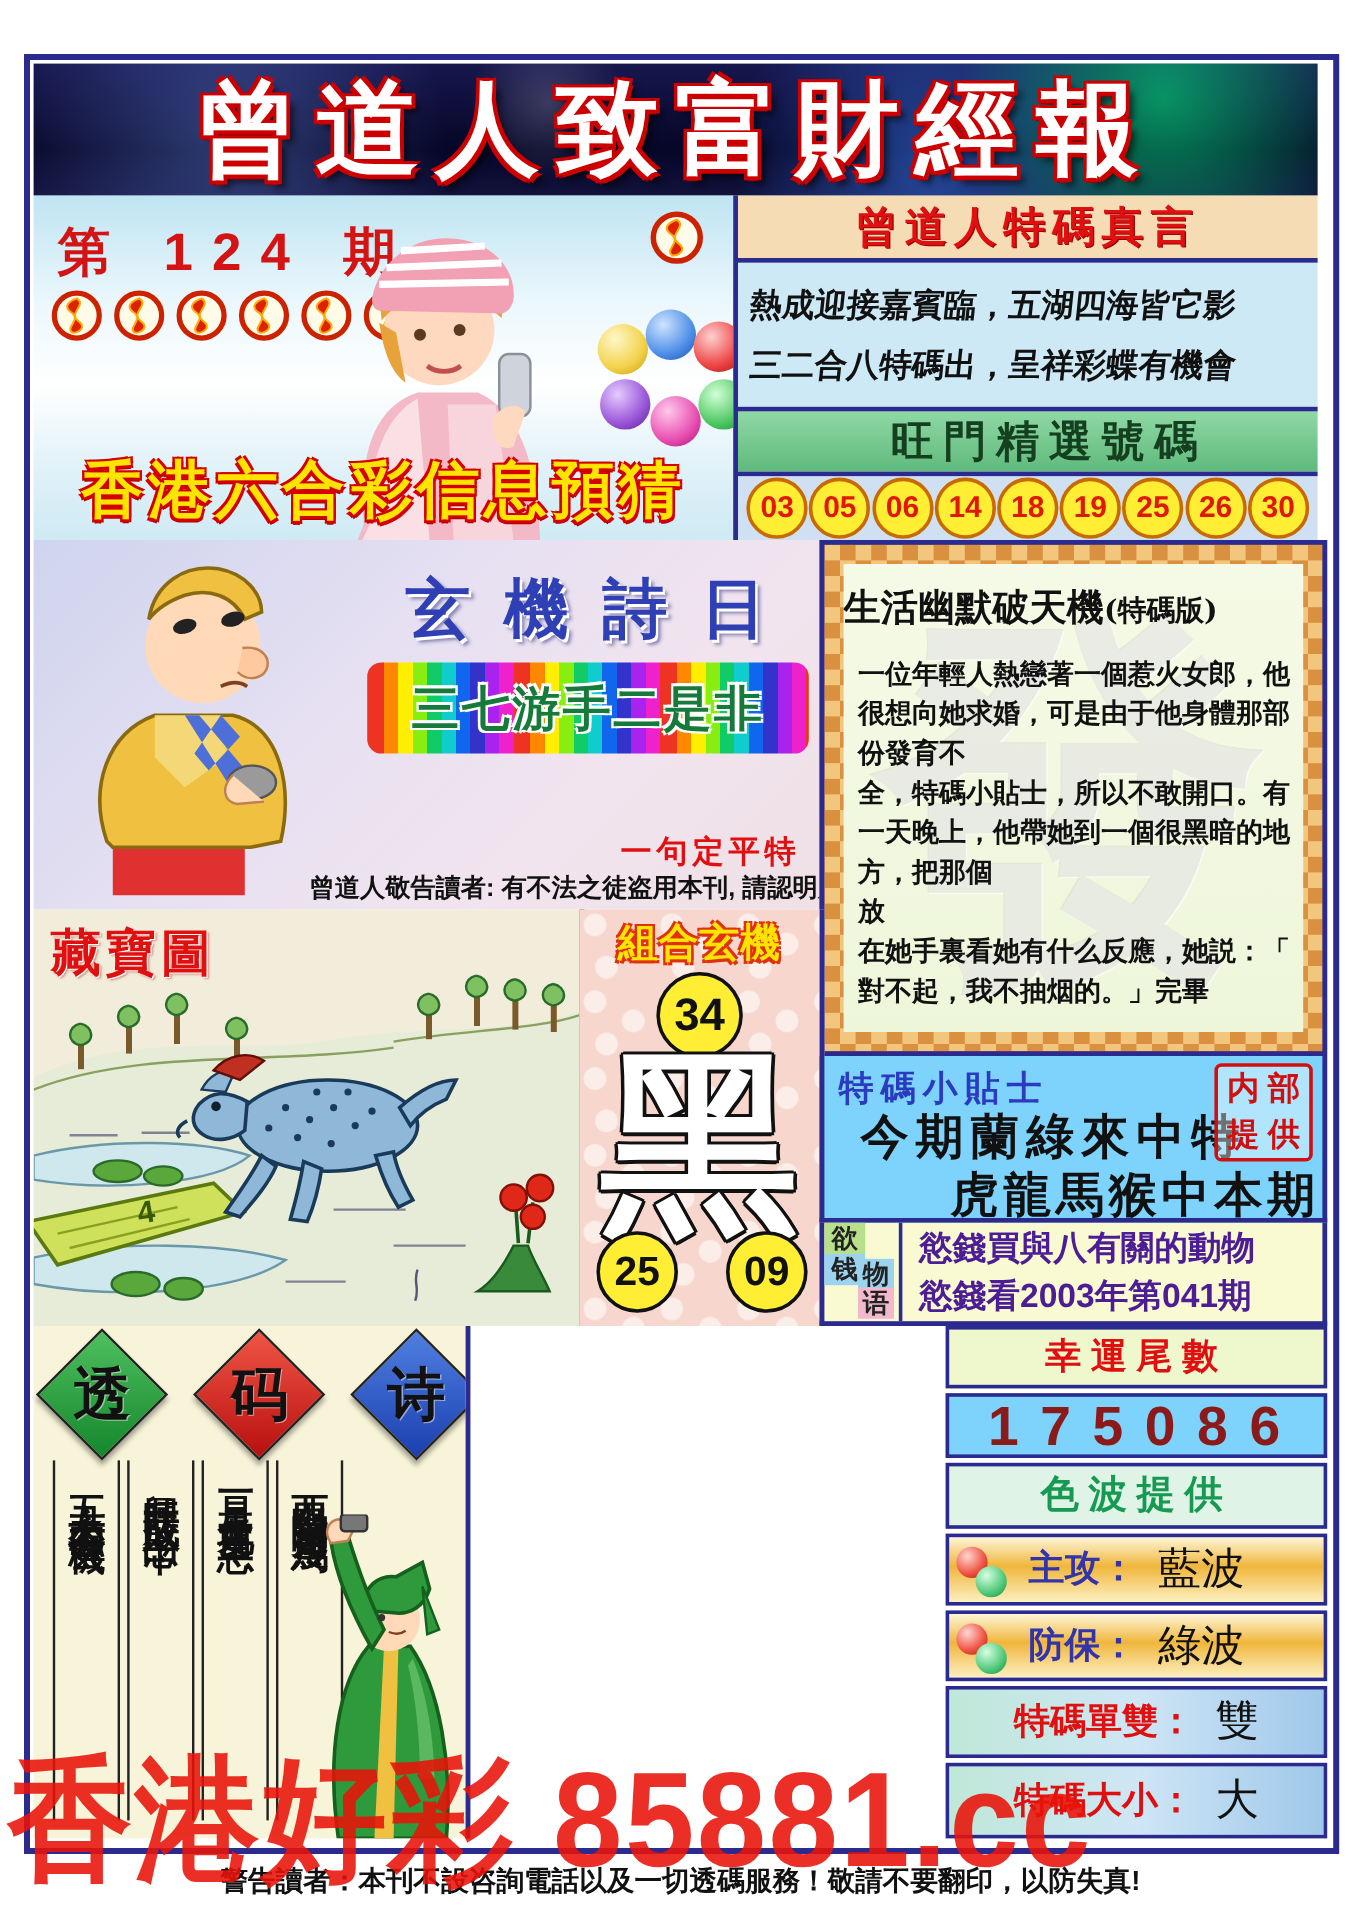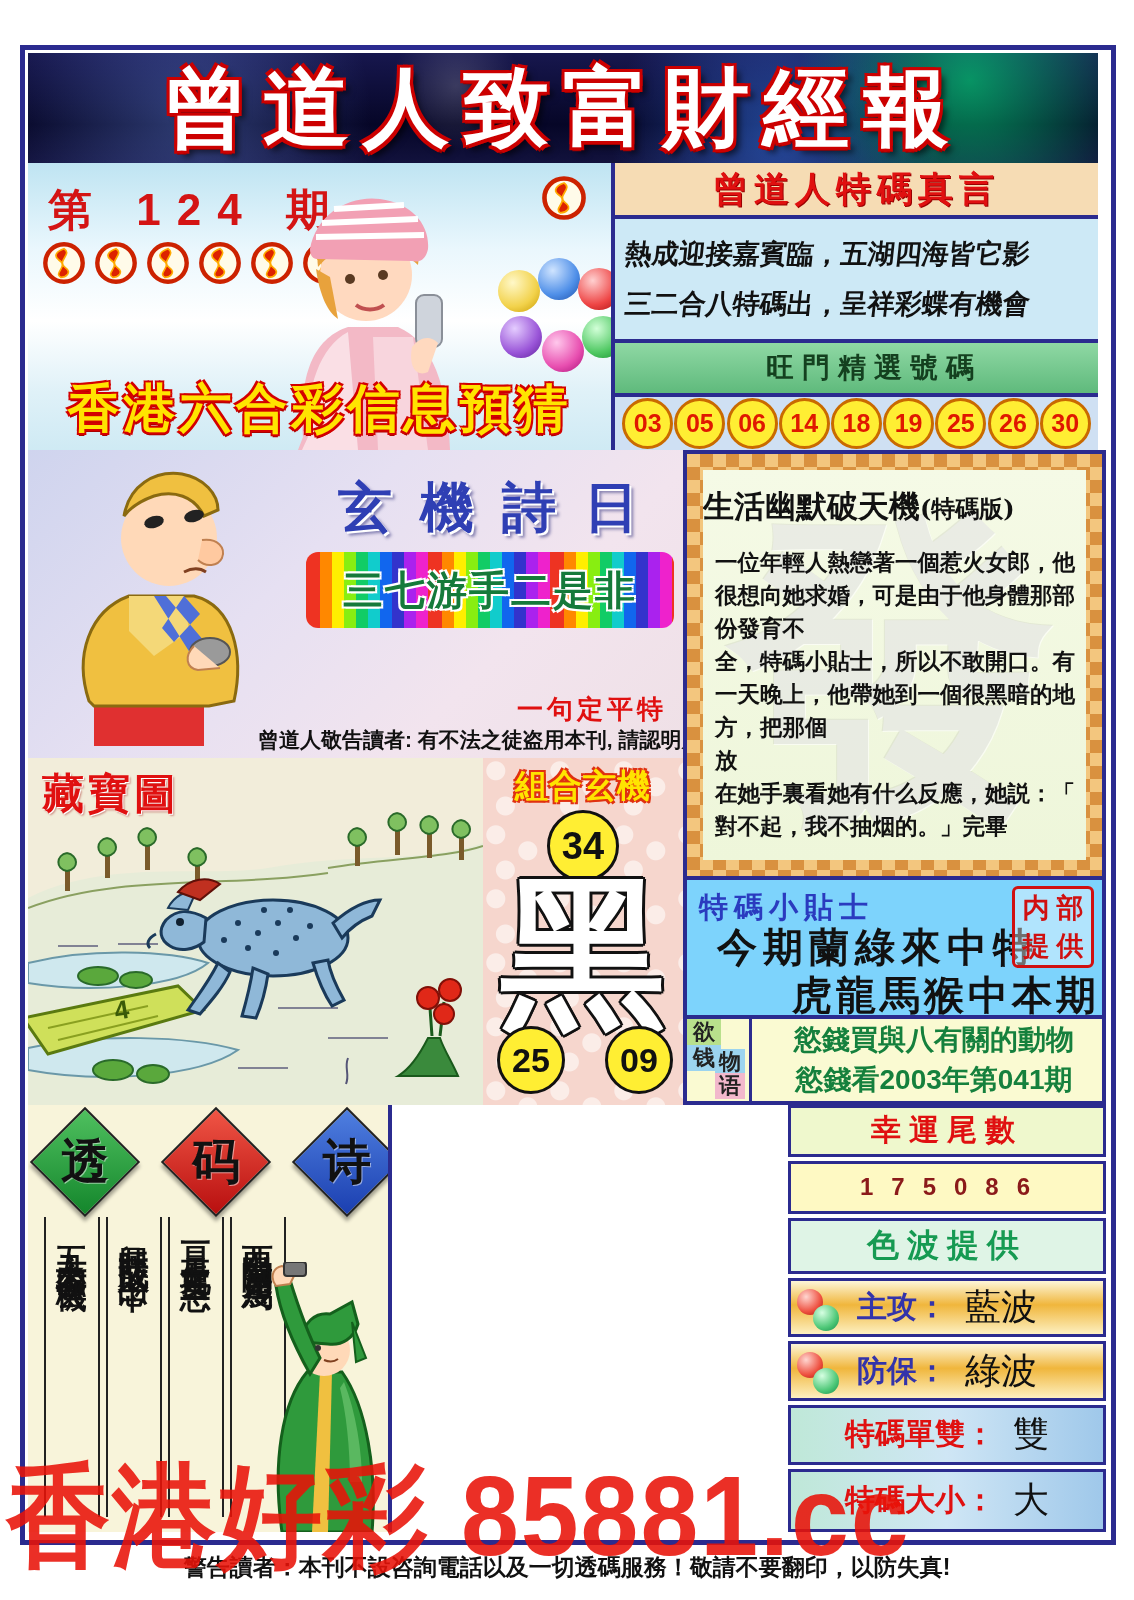--- a/index.html
+++ b/index.html
@@ -39,21 +39,21 @@
   .b6{left:84px;top:58px;background:radial-gradient(circle at 35% 30%,#d2ffd8,#4fc862 60%,#158a2c);}
   .woman{left:170px;top:24px;width:300px;height:263px;}
 
   
   .truth{left:615px;top:163px;width:483px;height:287px;display:flex;flex-direction:column;}
   .truth-h{height:52px;background:#f6dcb4;border-bottom:4px solid #2b2b8f;display:flex;align-items:center;justify-content:center;
     font-size:35px;font-weight:900;color:#e01010;letter-spacing:6px;text-shadow:1px 1px 0 #900;}
   .truth-v{height:116px;background:#cde9f6;border-bottom:4px solid #2b2b8f;display:flex;flex-direction:column;justify-content:space-evenly;padding:2px 10px;}
   .truth-v div{font-size:27px;font-weight:900;color:#111;white-space:nowrap;transform:skewX(-6deg);}
   .truth-g{height:50px;background:linear-gradient(180deg,#8fd8a4,#5fba7c);border-bottom:4px solid #2b2b8f;display:flex;align-items:center;justify-content:center;
-    font-size:28px;font-weight:900;color:#14401f;letter-spacing:8px;transform-origin:center;padding-left:35px;}
+    font-size:36px;font-weight:900;color:#14401f;letter-spacing:8px;transform-origin:center;padding-left:35px;}
   .truth-n{flex:1;background:#cfe0f3;display:flex;align-items:center;justify-content:space-evenly;padding:0 6px;}
   .numball{width:45px;height:45px;border-radius:50%;background:#ffee33;border:3px solid #c96a00;
     display:flex;align-items:center;justify-content:center;font-size:25px;font-weight:900;color:#e01800;}
 
   
   .mystery{left:28px;top:450px;width:655px;height:308px;border-right:4px solid #2b2b8f;
     background:linear-gradient(135deg,#cfd4ee 0%,#e6e0f2 40%,#f2e4ee 70%,#efe0e6 100%);overflow:hidden;}
   .mys-title{left:310px;top:22px;font-size:54px;font-weight:900;color:#2f3fb4;letter-spacing:28px;white-space:nowrap;
     text-shadow:2px 2px 0 #fff,4px 4px 3px rgba(40,40,120,.5);}
   .rainbow{left:278px;top:102px;width:368px;height:76px;border-radius:12px;
@@ -114,21 +114,21 @@
 
   
   .money{left:683px;top:1019px;width:423px;height:86px;box-sizing:border-box;border:4px solid #2b2b8f;border-top:0;background:#fafad2;display:flex;}
   .money-lab{width:62px;position:relative;border-right:3px solid #2b2b8f;}
   .money-lab span{position:absolute;font-size:22px;font-weight:900;color:#222;width:30px;height:26px;text-align:center;line-height:26px;}
   .ml0{left:0;top:0;background:#b8e08c;width:34px!important;}
   .ml1{left:0;top:26px;background:#9cd4ef;width:34px!important;}
   .ml2{left:28px;top:30px;background:#9cd4ef;}
   .ml3{left:28px;top:54px;background:#f2b8cc;}
   .money-tx{flex:1;display:flex;flex-direction:column;justify-content:space-evenly;padding-left:14px;}
-  .money-tx div{font-size:28px;font-weight:900;color:#15803d;white-space:nowrap;text-align:center;}
+  .money-tx div{font-size:28px;font-weight:900;color:#4c1d95;white-space:nowrap;}
 
   
   .poem{left:28px;top:1105px;width:360px;height:427px;border-right:4px solid #2b2b8f;background:#f8f4da;overflow:hidden;}
   .diamonds{left:10px;top:8px;width:340px;height:100px;display:flex;justify-content:space-between;padding:0 8px;}
   .diamond{width:74px;height:74px;transform:rotate(45deg);margin-top:10px;border:2px solid #222;
     display:flex;align-items:center;justify-content:center;box-shadow:3px 3px 4px rgba(0,0,0,.35);}
   .d0{background:linear-gradient(135deg,#4fc05f,#14862c);}
   .d1{background:linear-gradient(135deg,#f05545,#b80f0f);}
   .d2{background:linear-gradient(135deg,#4f7fe0,#1b3fb0);}
   .diamond span{transform:rotate(-45deg);font-size:48px;font-weight:900;color:#111;
@@ -152,21 +152,21 @@
     display:flex;align-items:center;justify-content:center;font-size:34px;font-weight:900;color:#111;}
   .lucky-it{left:0;right:0;top:158px;text-align:center;font-size:40px;font-weight:900;color:#e01010;letter-spacing:14px;white-space:nowrap;}
   .lucky-l1{left:0;right:0;top:232px;text-align:center;font-size:36px;font-weight:900;color:#111;letter-spacing:10px;white-space:nowrap;}
   .lucky-l2{left:0;right:0;top:300px;text-align:center;font-size:36px;font-weight:900;color:#111;letter-spacing:10px;white-space:nowrap;}
   .lucky-gift{left:0;right:0;top:372px;text-align:center;font-size:32px;font-weight:900;color:#e01010;letter-spacing:8px;white-space:nowrap;}
 
   
   .panel{left:788px;top:1105px;width:318px;height:427px;display:flex;flex-direction:column;gap:4px;}
   .prow{box-sizing:border-box;border:3px solid #2b2b8f;display:flex;align-items:center;justify-content:center;position:relative;}
   .p-tail{height:52px;background:#eff8cd;font-size:30px;font-weight:900;color:#e01010;letter-spacing:8px;}
-  .p-nums{height:54px;background:#fef9c3;font-size:24px;font-weight:900;color:#8b1a1a;letter-spacing:18px;padding-left:14px;}
+  .p-nums{height:54px;background:#7dd3fc;font-size:46px;font-weight:900;color:#8b1a1a;letter-spacing:18px;padding-left:14px;}
   .p-color{height:56px;background:#dff4e6;font-size:32px;font-weight:900;color:#169a52;letter-spacing:8px;}
   .p-gold{height:60px;background:linear-gradient(180deg,#fdf6d8,#f0b63c 45%,#fdf0c0);}
   .p-blue{height:60px;background:linear-gradient(90deg,#bfe8d8,#cfe6f5 50%,#9fc8ea);}
   .p-last{height:64px;}
   .prow .lab-b{font-size:30px;font-weight:900;color:#3333aa;}
   .prow .lab-r{font-size:30px;font-weight:900;color:#e01010;}
   .prow .val{font-size:36px;font-weight:400;color:#111;margin-left:18px;}
   .balls2{position:absolute;left:6px;top:8px;width:44px;height:44px;}
   .balls2 i{position:absolute;border-radius:50%;width:26px;height:26px;}
   .balls2 .r{left:0;top:0;background:radial-gradient(circle at 35% 30%,#ffd6d0,#ee5040 60%,#a81208);}

